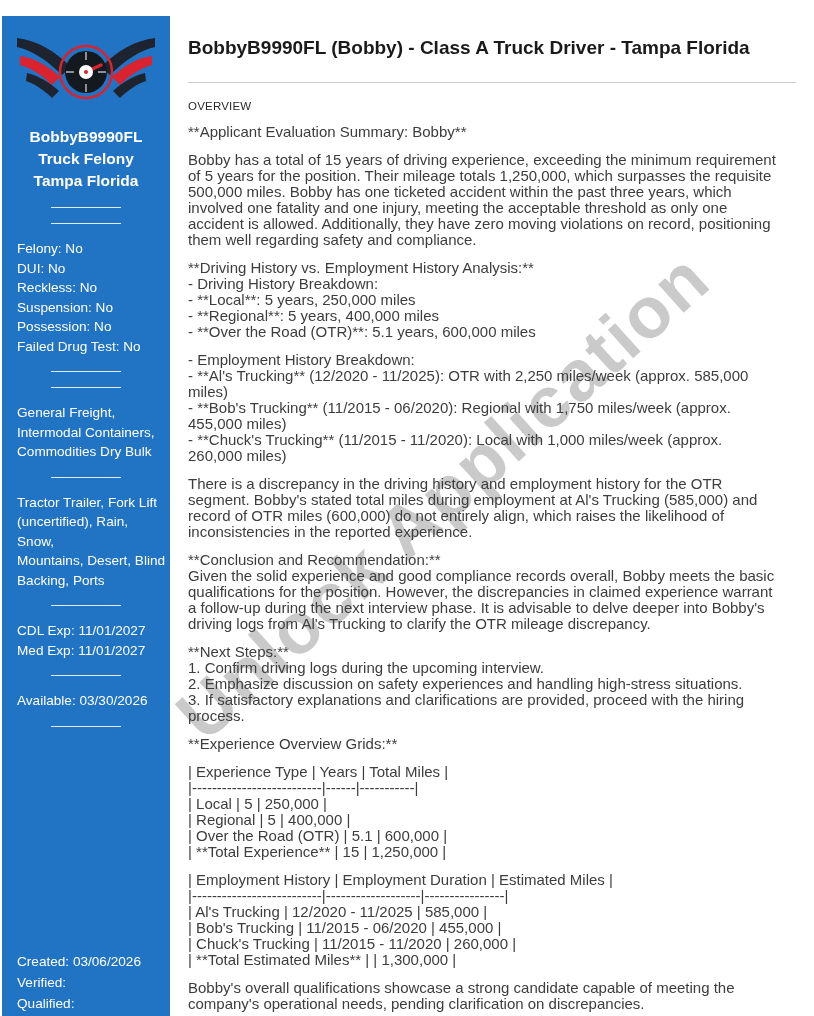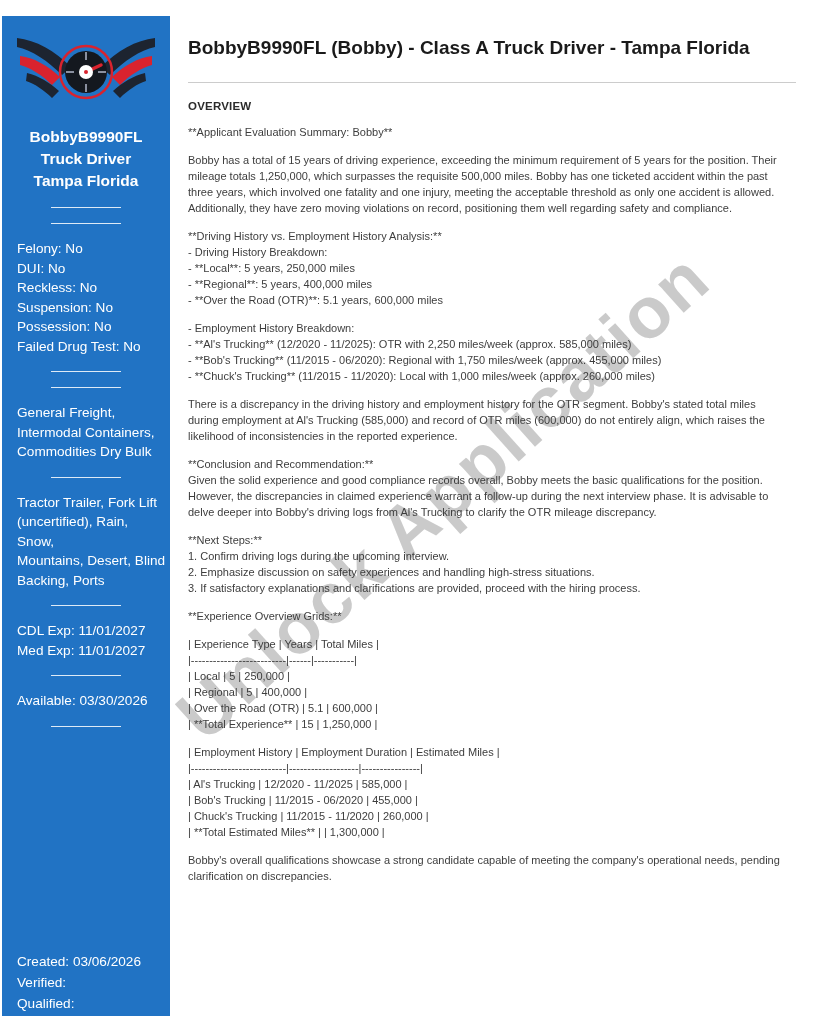--- a/index.html
+++ b/index.html
@@ -44,25 +44,25 @@
     position:absolute;left:188px;top:16px;width:608px;z-index:1;
   }
   .page-title{
     margin:20px 0 0;font-size:19px;font-weight:bold;color:#1a1a1a;
     line-height:24px;
   }
   .title-divider{
     border:none;border-top:1px solid #cccccc;margin:22px 0 0;
   }
   .overview-label{
-    margin-top:17px;font-size:11.5px;font-weight:bold;color:#2b2b2b;
+    margin-top:17px;font-size:11.5px;font-weight:normal;color:#2b2b2b;
     letter-spacing:0.2px;
   }
   .para{
-    max-width:592px;font-size:11px;line-height:16px;color:#3d3d3d;
+    max-width:592px;font-size:15px;line-height:16px;color:#3d3d3d;
     margin:12px 0;white-space:pre-line;
   }
 </style>
 </head>
 <body>
 
 <div class="watermark">Unlock Application</div>
 
 <aside class="sidebar">
   <div class="logo-wrap">
@@ -87,21 +87,21 @@
       <line x1="52" y1="38" x2="60" y2="38" stroke="#8a90a0" stroke-width="2"></line>
       <line x1="84" y1="38" x2="92" y2="38" stroke="#8a90a0" stroke-width="2"></line>
       <line x1="72" y1="38" x2="87" y2="31" stroke="#d9232e" stroke-width="3.5" stroke-linecap="round"></line>
       <circle cx="72" cy="38" r="7" fill="#ffffff"></circle>
       <circle cx="72" cy="38" r="2" fill="#d9232e"></circle>
     </svg>
   </div>
 
   <div class="profile-name">
     <div>BobbyB9990FL</div>
-    <div>Truck Driver</div>
+    <div>Truck Felony</div>
     <div>Tampa Florida</div>
   </div>
 
   <hr class="sb-divider">
 
   <hr class="sb-divider">
   <div class="stat-block">Felony: No
 DUI: No
 Reckless: No
 Suspension: No

